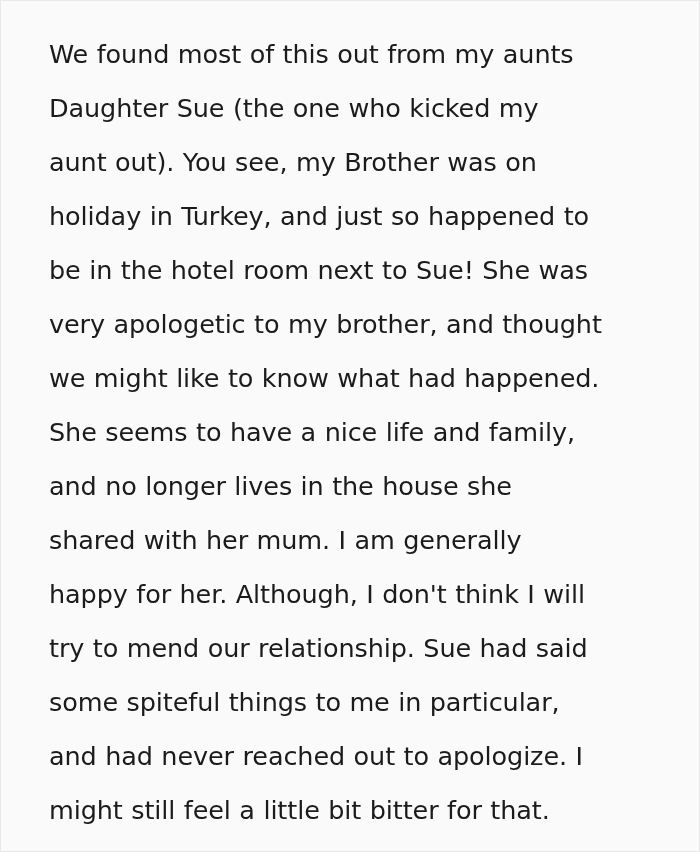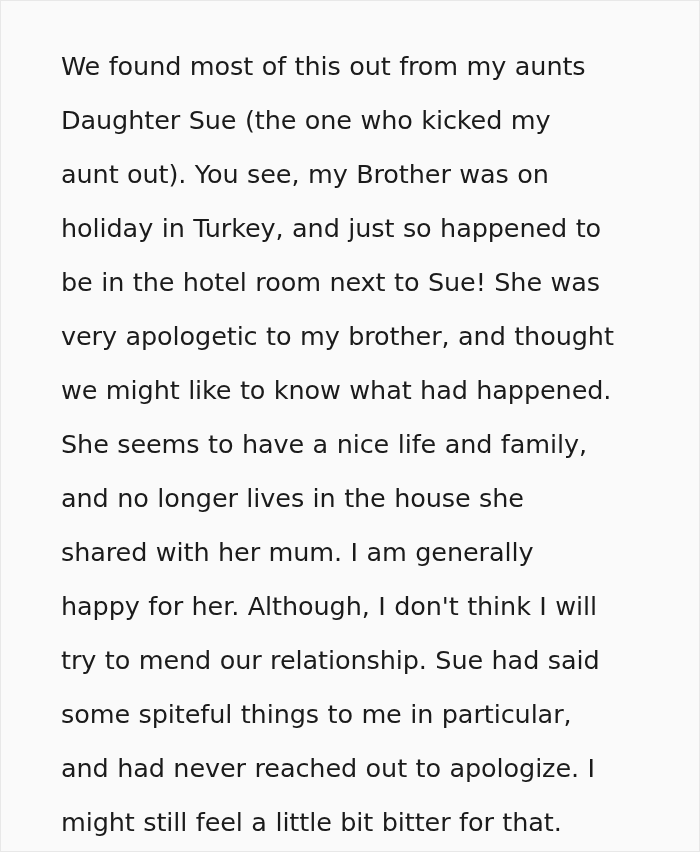--- a/index.html
+++ b/index.html
@@ -25,21 +25,21 @@
   }
   .story-text {
     font-family: "DejaVu Sans", sans-serif;
     font-size: 25.5px;
     line-height: 54px;
     color: #1b1b1b;
     letter-spacing: -0.1px;
     word-spacing: 0.5px;
     text-align: left;
     white-space: pre-wrap;
-    margin: 16px;
+    margin: 4px;
     width: 100%;
   }
 </style>
 </head>
 <body>
 
 <div class="page">
   <p class="story-text">We found most of this out from my aunts
 Daughter Sue (the one who kicked my
 aunt out). You see, my Brother was on

